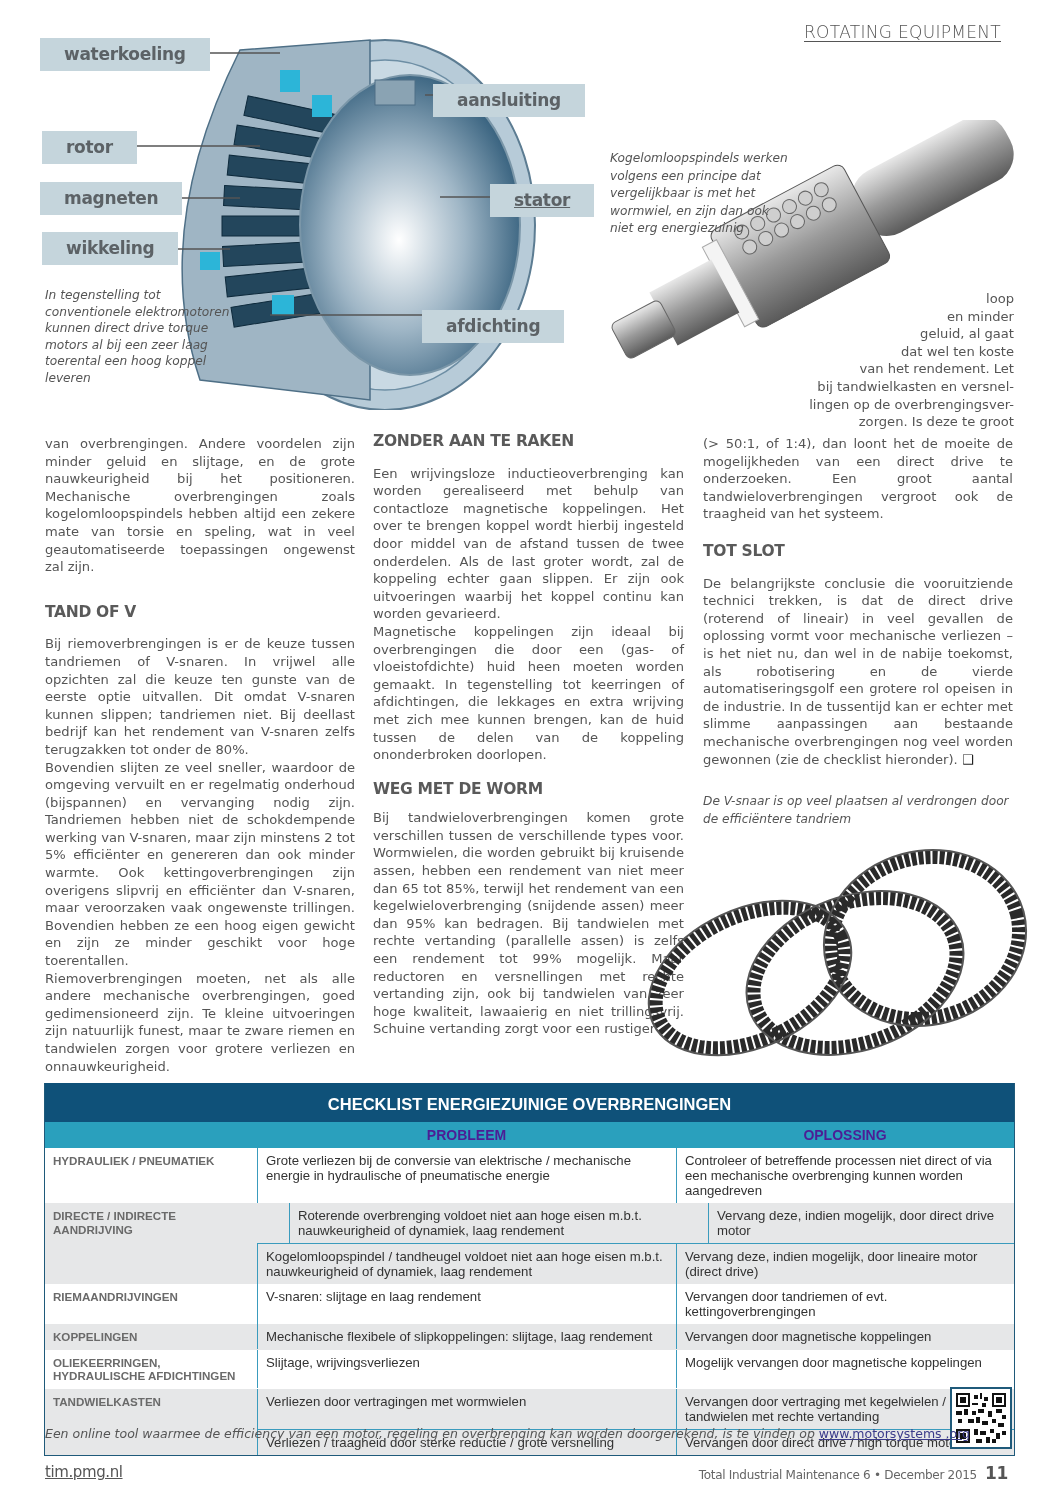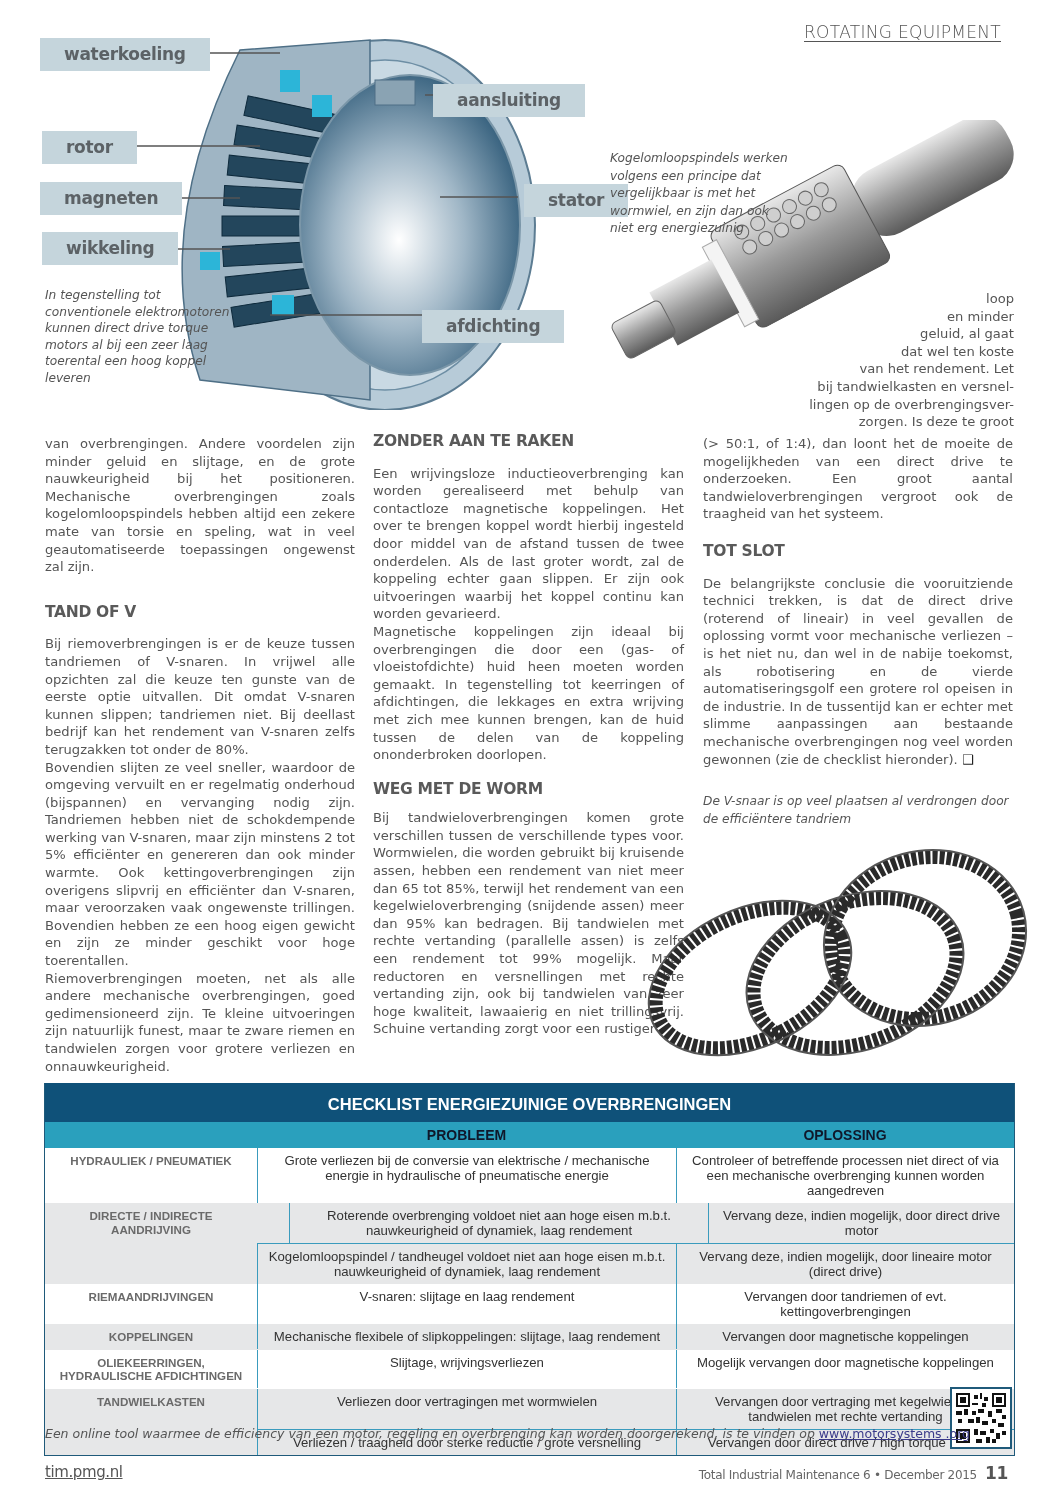--- a/index.html
+++ b/index.html
@@ -27,25 +27,25 @@
   .col3 { left: 703px; top: 435px; width: 310px; }
 
   .wrap-right { position: absolute; left: 690px; top: 290px; width: 324px; font-size: 13.1px; line-height: 17.6px; color: #555; text-align: right; }
 
   .belt-caption { position: absolute; left: 703px; top: 793px; width: 310px; font-style: italic; font-size: 12.2px; line-height: 17.5px; color: #555; }
   .belt-fig { position: absolute; left: 640px; top: 828px; width: 390px; height: 240px; }
 
   
   .checklist { position: absolute; left: 44px; top: 1083px; width: 971px; border: 1.5px solid #1f5a7a; border-top: none; }
   .cl-title { background: #0f5179; color: #fff; text-align: center; font-family: "Liberation Sans", sans-serif; font-weight: bold; font-size: 16.5px; height: 39px; line-height: 42px; }
-  .cl-head { display: flex; background: #2aa0bd; color: #0f172a; font-family: "Liberation Sans", sans-serif; font-weight: bold; font-size: 14px; height: 26px; line-height: 26px; }
+  .cl-head { display: flex; background: #2aa0bd; color: #4c1d95; font-family: "Liberation Sans", sans-serif; font-weight: bold; font-size: 14px; height: 26px; line-height: 26px; }
   .cl-head .c1 { width: 212px; }
   .cl-head .c2 { width: 419px; text-align: center; }
   .cl-head .c3 { flex: 1; text-align: center; }
-  .cl-row { display: flex; font-family: "Liberation Sans", sans-serif; font-size: 13.2px; line-height: 15px; color: #333; text-align: center; }
+  .cl-row { display: flex; font-family: "Liberation Sans", sans-serif; font-size: 13.2px; line-height: 15px; color: #333; }
   .cl-row.grey { background: #e6e7e8; }
   .cl-row.white { background: #fff; }
   .cl-cat { width: 212px; padding: 6px 8px; color: #6a6a6a; font-weight: bold; font-size: 11.6px; line-height: 13.5px; }
   .cl-cells { flex: 1; display: flex; flex-direction: column; }
   .cl-pair { display: flex; }
   .cl-pair + .cl-pair { border-top: 1.5px solid #3a9bbd; }
   .cl-prob { width: 419px; padding: 5px 8px; border-left: 1.5px solid #3a9bbd; }
   .cl-sol { flex: 1; padding: 5px 8px; border-left: 1.5px solid #3a9bbd; }
 
   .qr { position: absolute; left: 950px; top: 1387px; width: 62px; height: 62px; border: 2px solid #1f5a7a; background: #fff; padding: 4px; }
@@ -104,21 +104,21 @@
       <line x1="385" y1="85" x2="458" y2="85"></line>
       <line x1="400" y1="187" x2="478" y2="187"></line>
       <line x1="230" y1="305" x2="445" y2="305"></line>
     </g>
   </svg>
   <div class="label-box" style="left:0;top:28px;">waterkoeling</div>
   <div class="label-box" style="left:2px;top:121px;">rotor</div>
   <div class="label-box" style="left:0;top:172px;">magneten</div>
   <div class="label-box" style="left:2px;top:222px;">wikkeling</div>
   <div class="label-box" style="left:393px;top:74px;">aansluiting</div>
-  <div class="label-box" style="left:484px;top:174px;">stator</div>
+  <div class="label-box" style="left:450px;top:174px;text-decoration:underline;">stator</div>
   <div class="label-box" style="left:382px;top:300px;">afdichting</div>
 </div>
 <div class="motor-caption">In tegenstelling tot conventionele elektromotoren kunnen direct drive torque motors al bij een zeer laag toerental een hoog koppel leveren</div>
 
 <div class="spindle-fig">
   <svg width="440" height="280" viewBox="0 0 440 280">
     <defs>
       <linearGradient id="steel" x1="0" y1="0" x2="0" y2="1">
         <stop offset="0" stop-color="#e8e8e8"></stop>
         <stop offset="0.5" stop-color="#9a9a9a"></stop>

